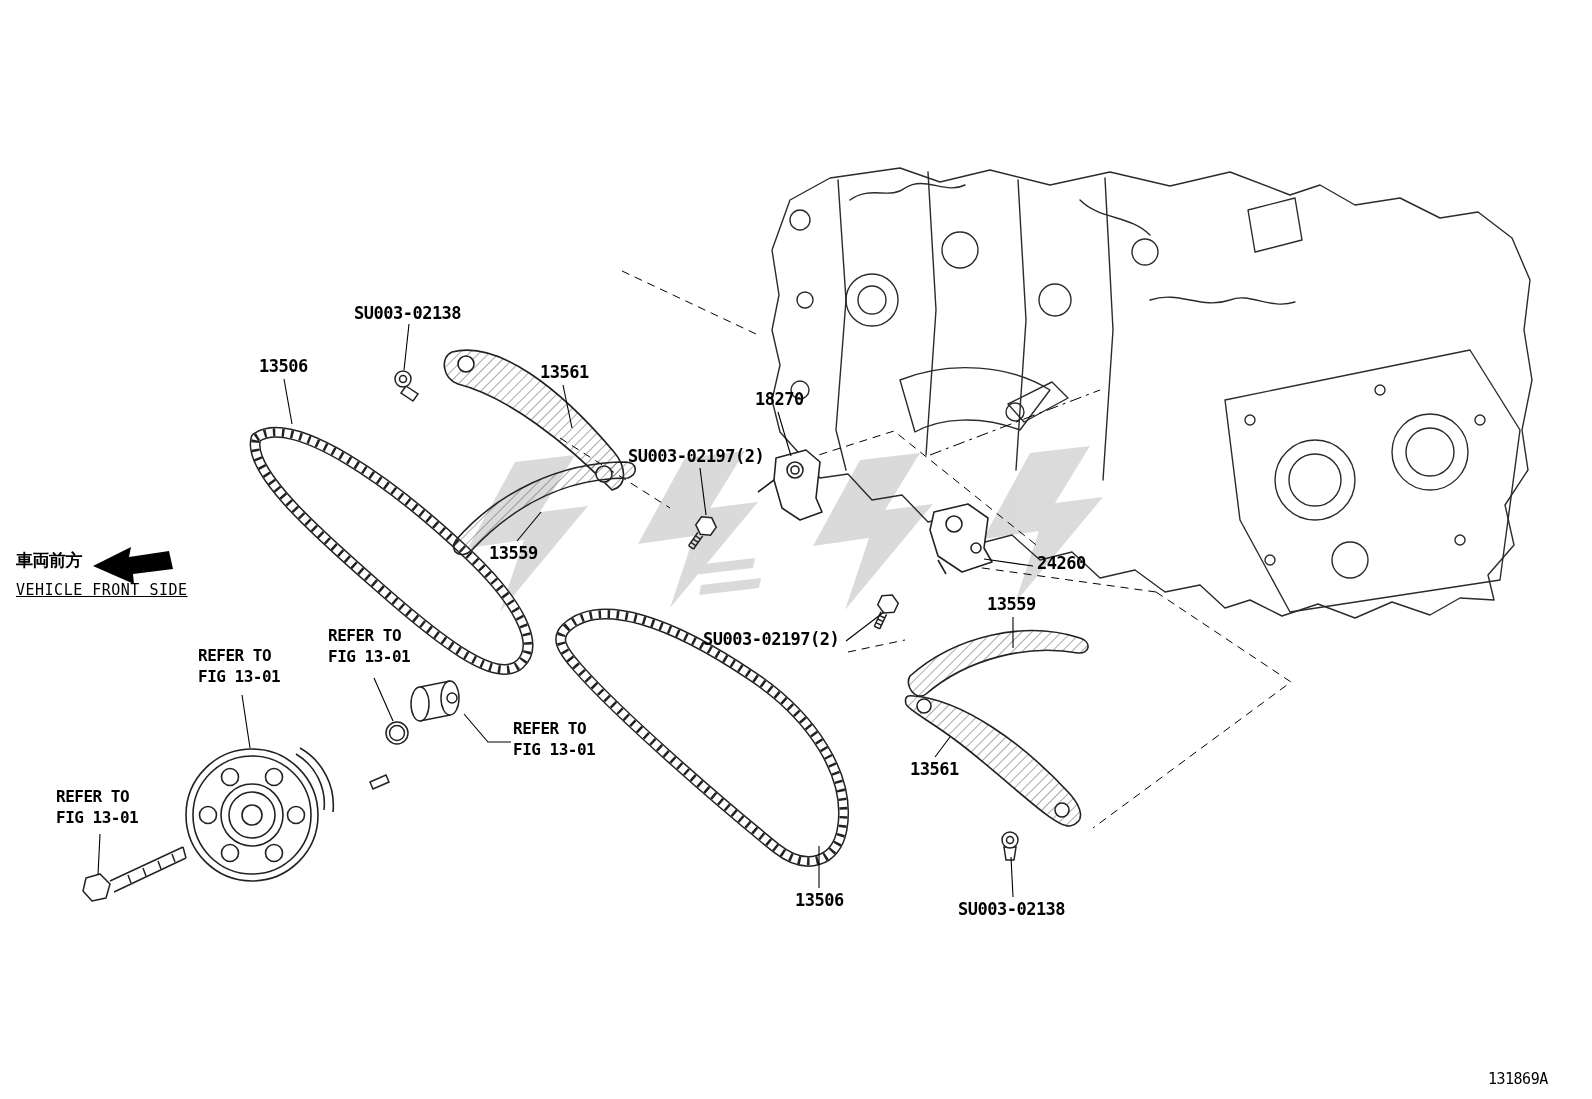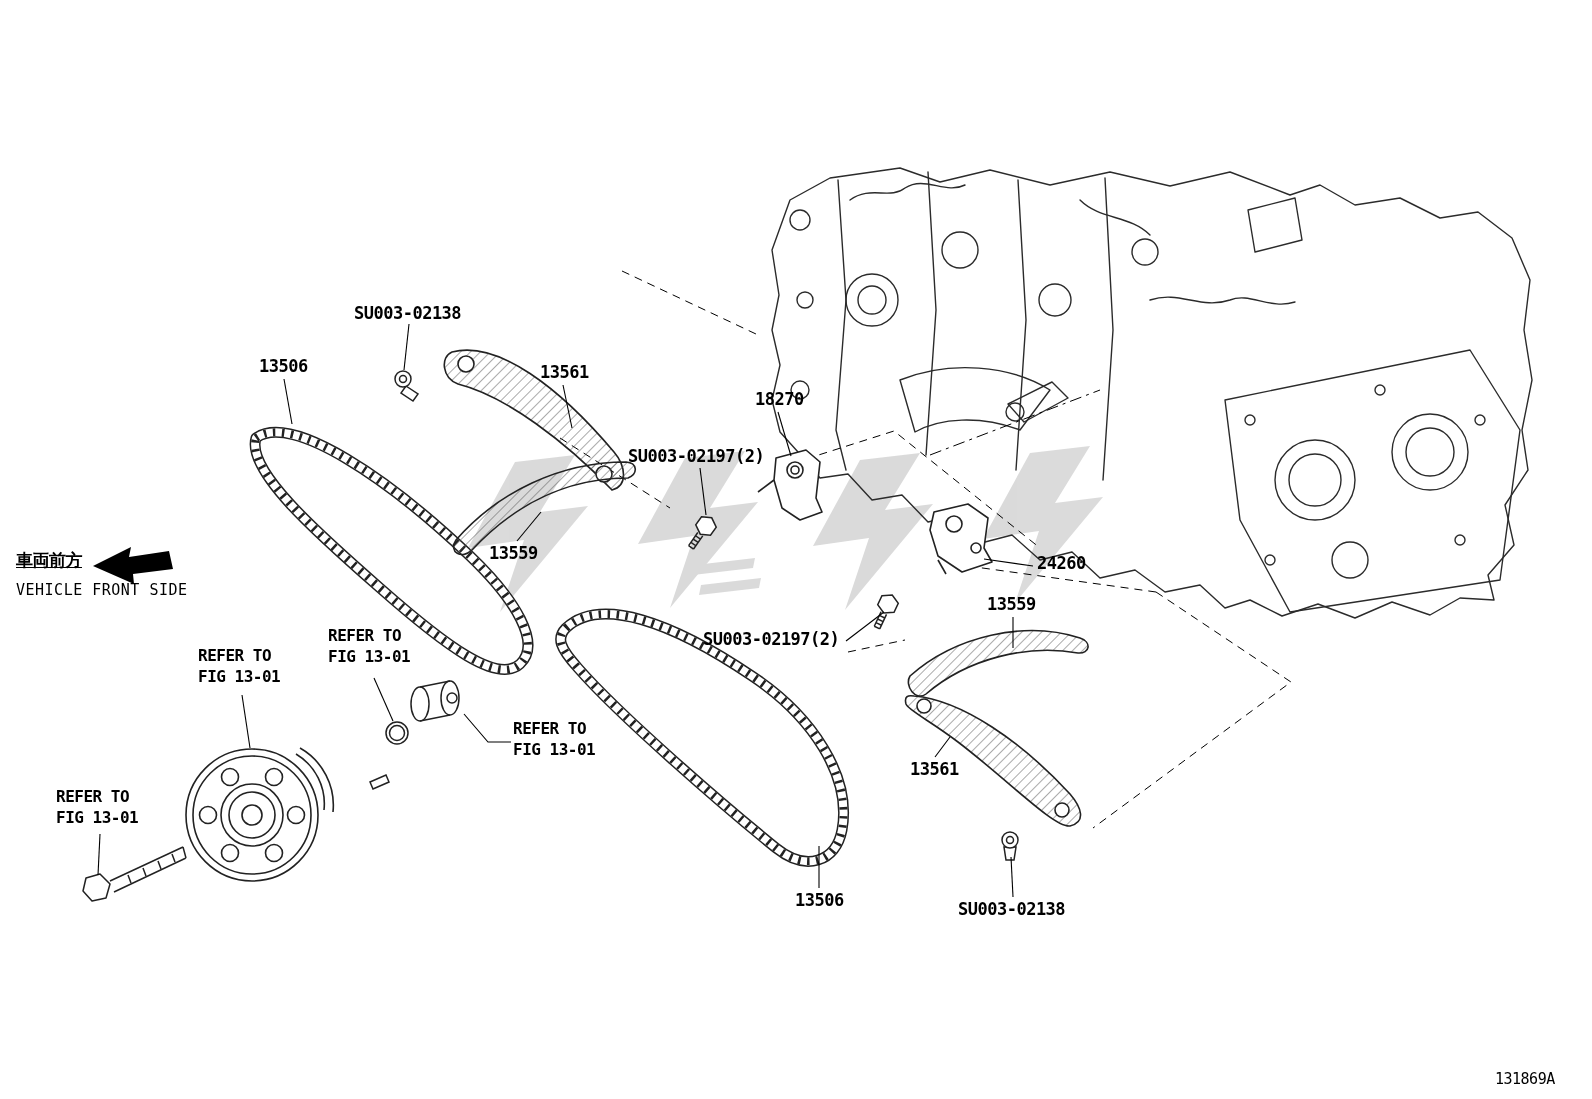--- a/index.html
+++ b/index.html
@@ -19,29 +19,28 @@
     line-height:1.25;
     letter-spacing:-0.5px;
   }
   .refer{
     font:bold 16px "DejaVu Sans Mono", monospace;
     white-space:pre-line;
     line-height:1.3;
   }
   .jp{
     font:bold 17px "DejaVu Sans Mono", sans-serif;
-    text-decoration:underline;
   }
   .en{
     font:15px "DejaVu Sans Mono", monospace;
     letter-spacing:0.5px;
+    text-decoration:underline;
   }
   .docnum{
     font:15px "DejaVu Sans Mono", monospace;
-    margin-left:7px;
   }
 </style>
 </head>
 <body>
 
 <div id="stage">
 
   <svg id="art" width="1592" height="1099" viewBox="0 0 1592 1099">
     <defs>
       <pattern id="hatch" width="7" height="7" patternUnits="userSpaceOnUse" patternTransform="rotate(45)">

